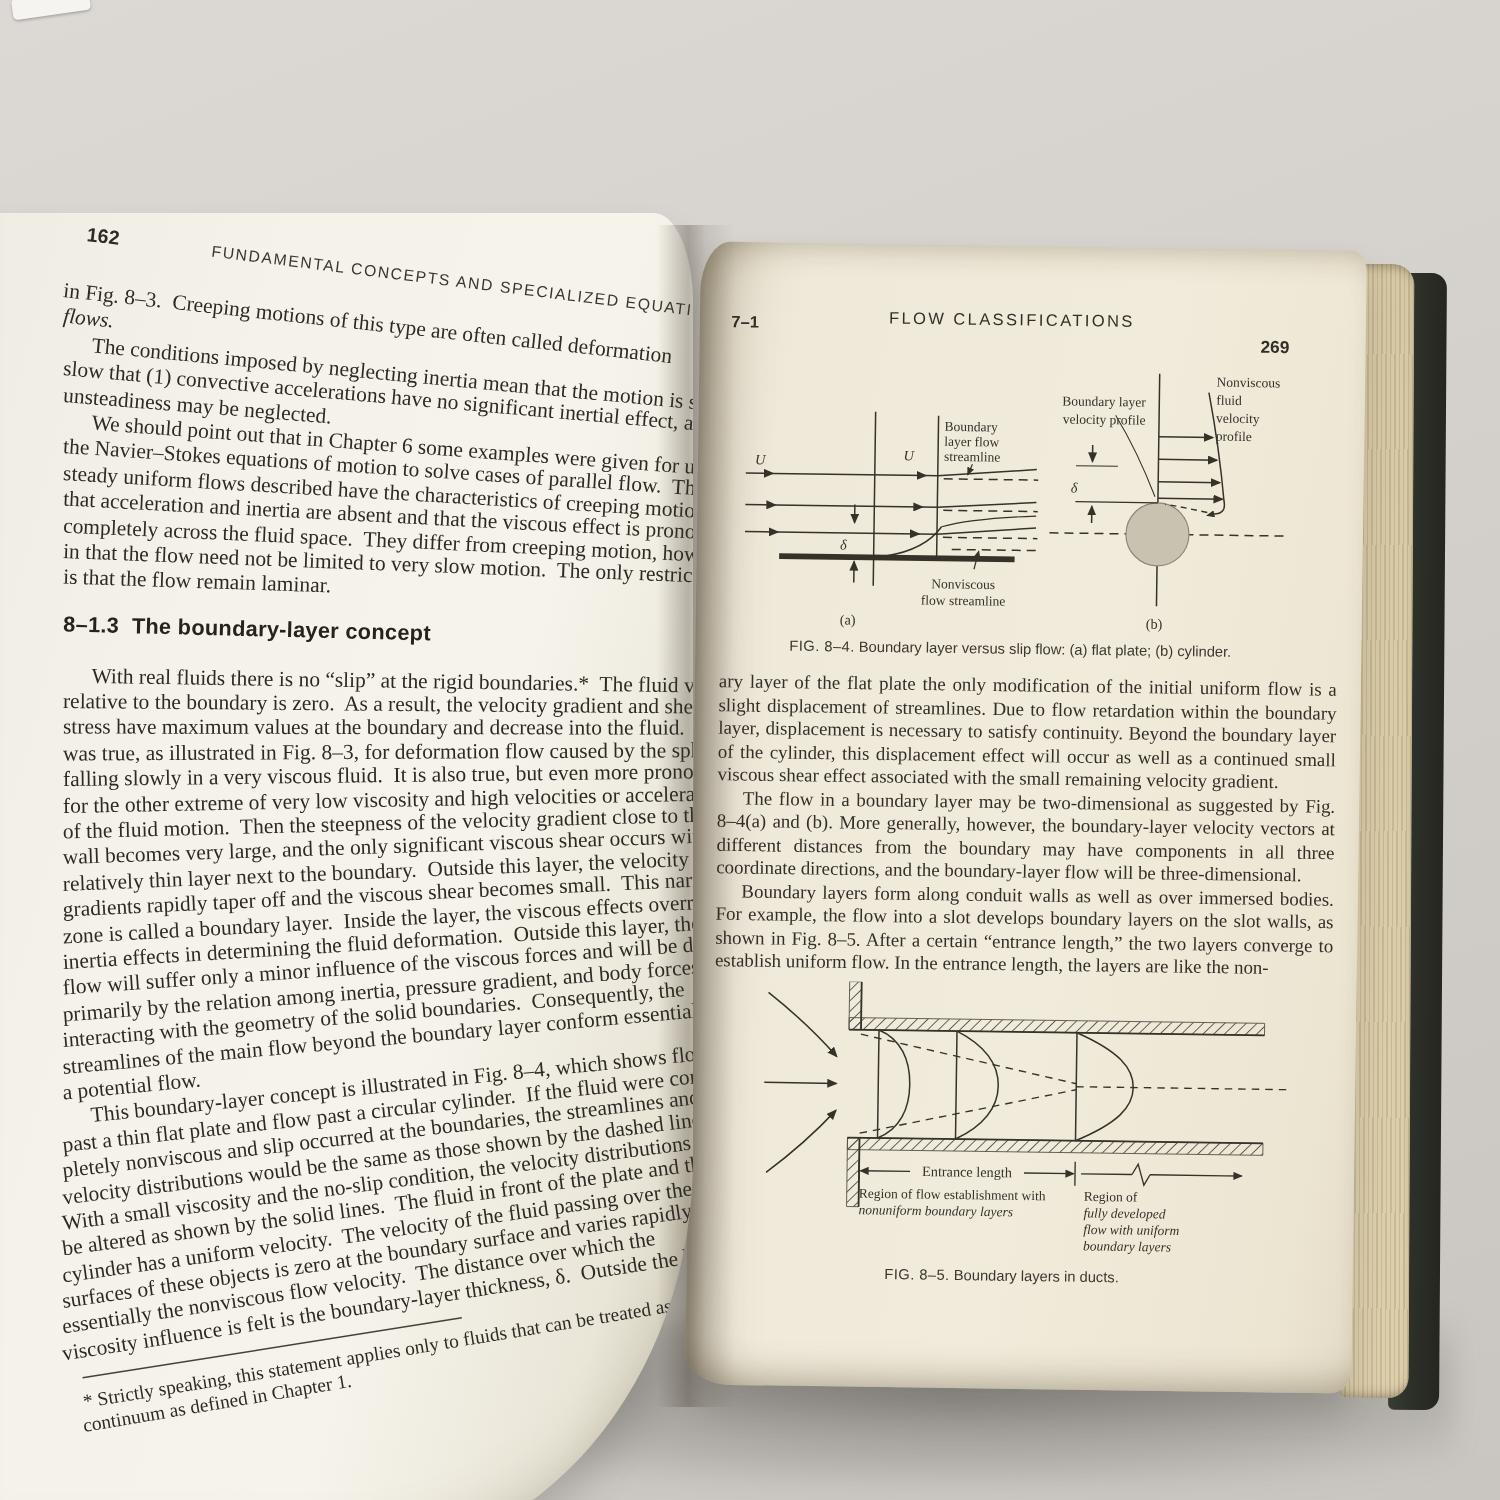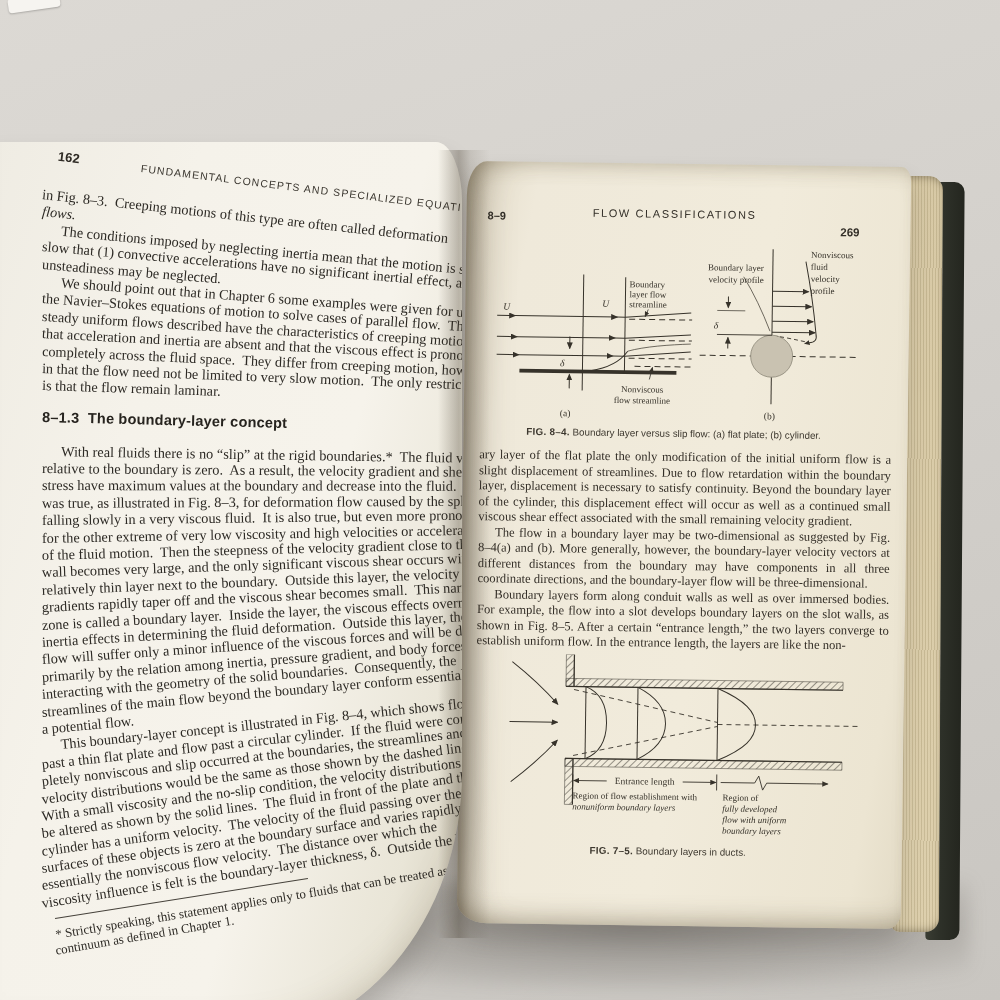--- a/index.html
+++ b/index.html
@@ -58,38 +58,38 @@
   
   .rp-sec{position:absolute;left:21px;top:48px;font:bold 11px "Liberation Sans",sans-serif;color:#332f28}
   .rp-runhead{position:absolute;left:8px;top:44px;width:400px;text-align:center;
          font:11px "Liberation Sans",sans-serif;letter-spacing:1.6px;color:#332f28}
   .rp-pagenum{position:absolute;left:374px;top:60px;font:bold 11.5px "Liberation Sans",sans-serif;color:#332f28}
   .rp-body{position:absolute;left:16px;top:286px;width:412px}
   .rp-par{margin:0;text-align:justify;text-indent:17px;font:12.6px/15.5px "Liberation Serif",serif;color:#332e27}
   .rp-par.noind{text-indent:0}
   .cap{position:absolute;left:10px;width:400px;text-align:center;
        font:9.8px "Liberation Sans",sans-serif;color:#3c372e}
-  .cap .cap-b{font-weight:bold;letter-spacing:.3px}
+  .cap .cap-b{font-weight:normal;letter-spacing:.3px}
   .fig{position:absolute}
   svg text{font-family:"Liberation Serif",serif;fill:#36322a}
   .flabel{font-size:9.5px}
   .fsmall{font-size:9px}
   .fital{font-style:italic}
 </style>
 </head>
 <body>
 
 <div class="scene">
   <div class="book-shadow"></div>
   <div class="sliver"></div>
   <div class="cover"></div>
   <div class="page-edges"></div>
 
   <div class="right-page">
-    <div class="rp-sec">8–9</div>
+    <div class="rp-sec">7–1</div>
     <div class="rp-runhead">FLOW CLASSIFICATIONS</div>
     <div class="rp-pagenum">269</div>
 
     <svg class="fig" style="left:30px;top:76px" width="395" height="185" viewBox="0 0 395 185">
       <defs>
         <marker id="ah" markerWidth="7" markerHeight="6" refX="6" refY="3" orient="auto">
           <path d="M0,0 L7,3 L0,6 Z" fill="#36322a"></path>
         </marker>
       </defs>
       <g stroke="#36322a" stroke-width="1" fill="none">
@@ -208,21 +208,21 @@
         <text class="flabel" x="138" y="129" text-anchor="middle">Entrance length</text>
         <text class="fsmall" x="66" y="144">Region of flow establishment with</text>
         <text class="fsmall fital" x="66" y="155">nonuniform boundary layers</text>
         <text class="fsmall" x="216" y="144">Region of</text>
         <text class="fsmall fital" x="216" y="155">fully developed</text>
         <text class="fsmall fital" x="216" y="166">flow with uniform</text>
         <text class="fsmall fital" x="216" y="177">boundary layers</text>
       </g>
     </svg>
     <div class="cap" style="top:682px">
-      <span class="cap-b">FIG. 7–5.</span>
+      <span class="cap-b">FIG. 8–5.</span>
       <span>Boundary layers in ducts.</span>
     </div>
   </div>
 
   <div class="left-page">
     <div class="lp-pagenum">162</div>
     <div class="lp-runhead">FUNDAMENTAL CONCEPTS AND SPECIALIZED EQUATIONS</div>
     <div class="lp-col">
 
     <div class="lp-line" style="--r: 6.2deg;">in Fig. 8–3.  Creeping motions of this type are often called deformation</div>

